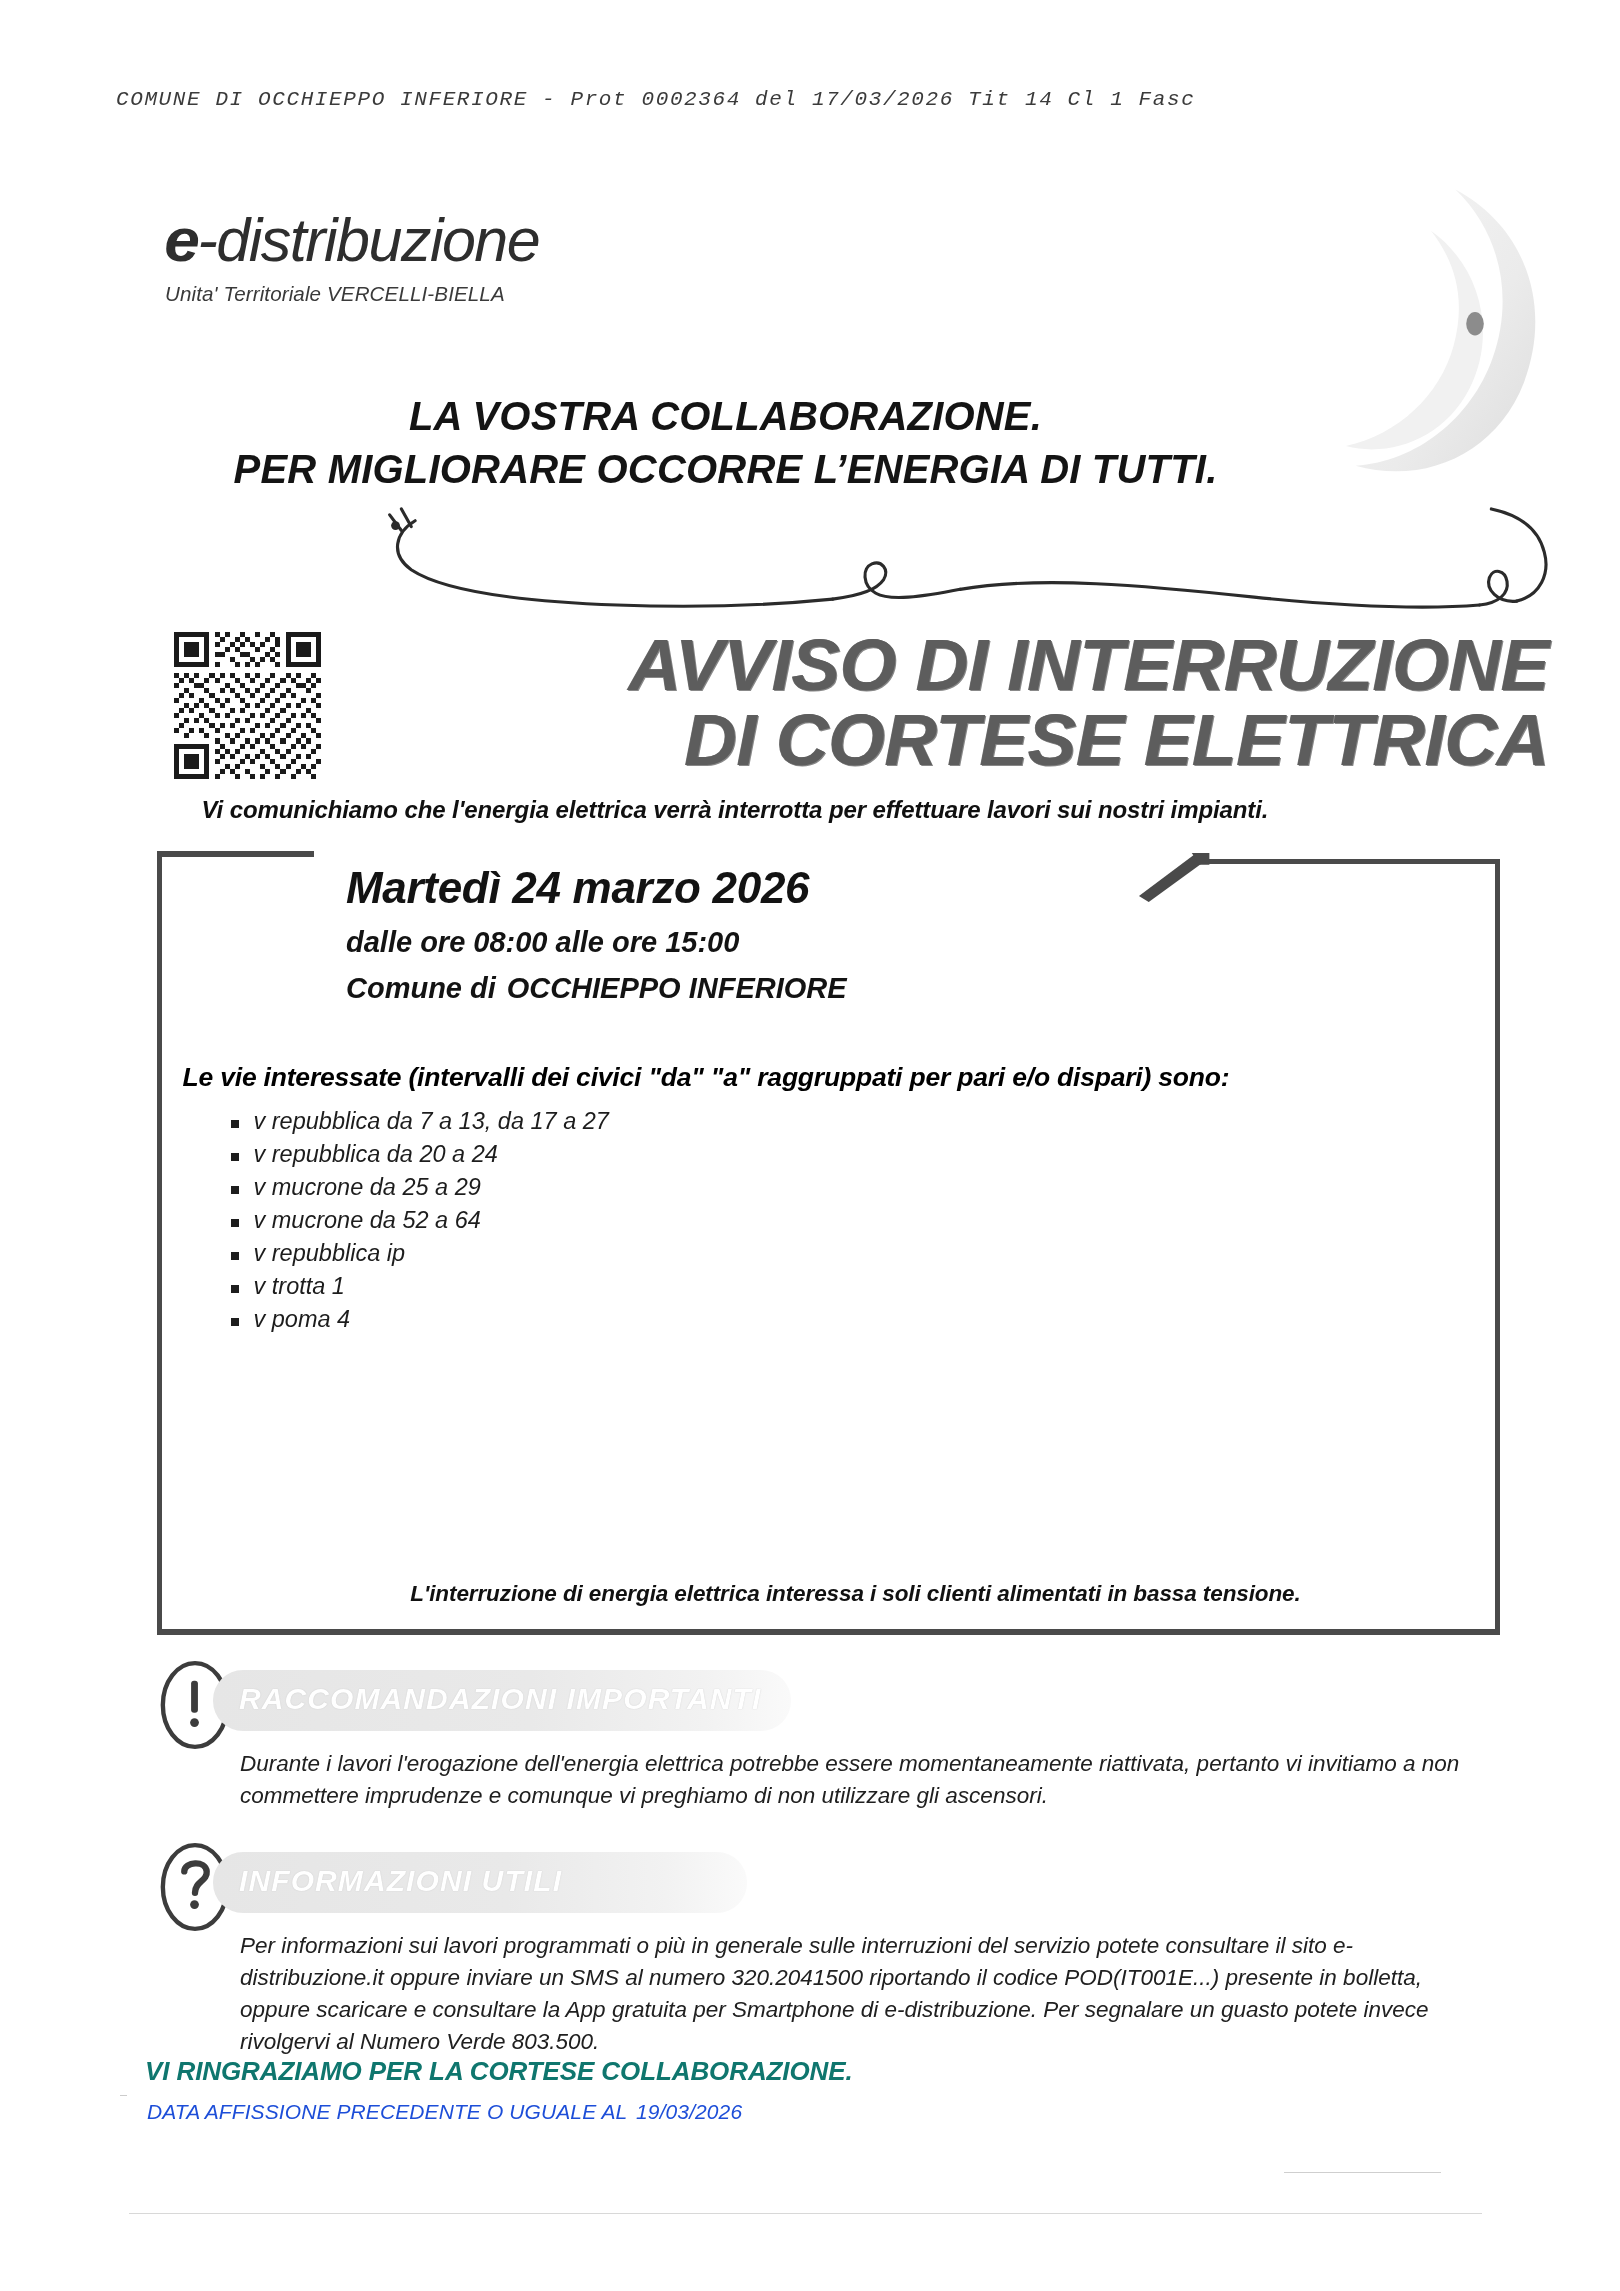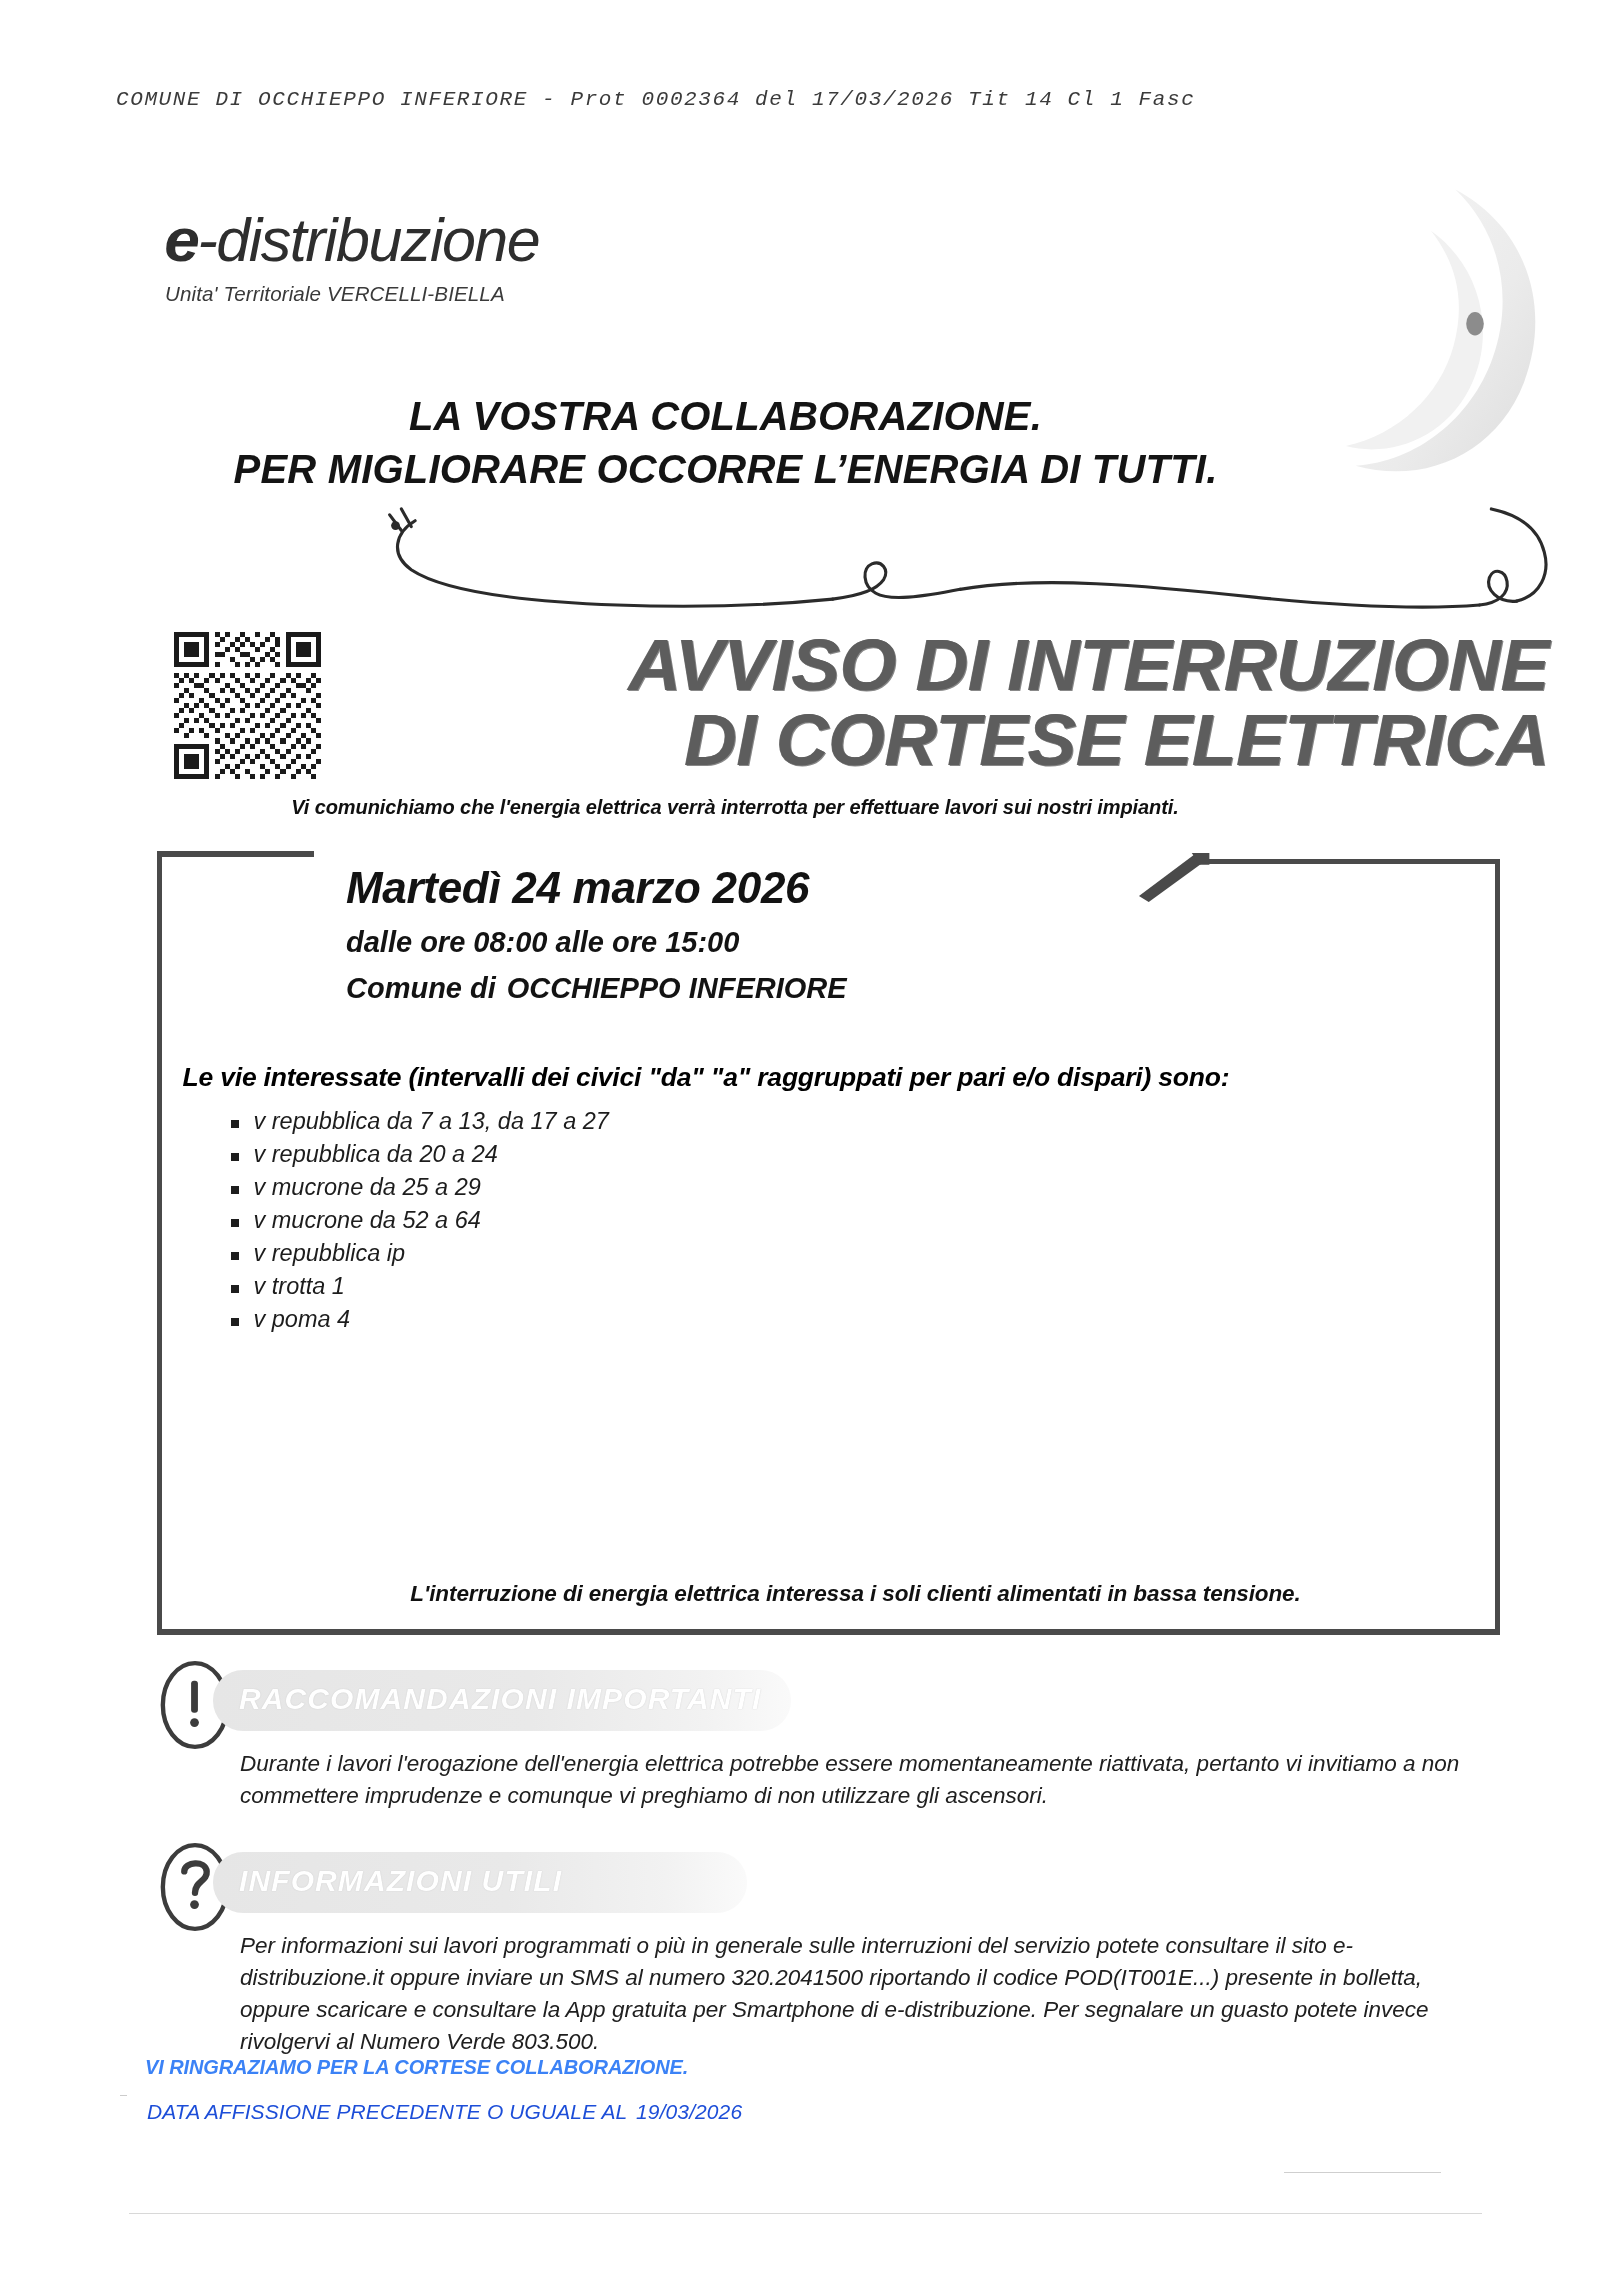--- a/index.html
+++ b/index.html
@@ -118,21 +118,21 @@
   }
   .avviso-title div { white-space: nowrap; }
 
   
   .intro-line {
     position: absolute;
     left: 0;
     top: 796px;
     width: 1470px;
     text-align: center;
-    font-size: 20px;
+    font-size: 24px;
     font-weight: 700;
     color: #101010;
     letter-spacing: -0.1px;
   }
 
   
   .main-box {
     position: absolute;
     left: 157px;
     top: 851px;
@@ -284,23 +284,23 @@
     line-height: 1.42;
     color: #202020;
   }
   .adv-body p { margin: 0; }
 
   
   .thanks {
     position: absolute;
     left: 145px;
     top: 2056px;
-    font-size: 20px;
-    font-weight: 700;
-    color: #3b82f6;
+    font-size: 26px;
+    font-weight: 700;
+    color: #0f766e;
     letter-spacing: -0.1px;
     white-space: nowrap;
   }
   .affix-date {
     position: absolute;
     left: 147px;
     top: 2100px;
     font-size: 21px;
     font-weight: 400;
     color: #1d4ed8;

